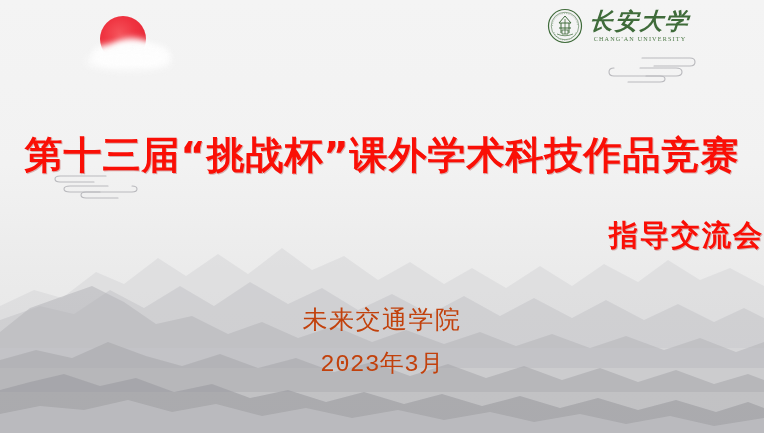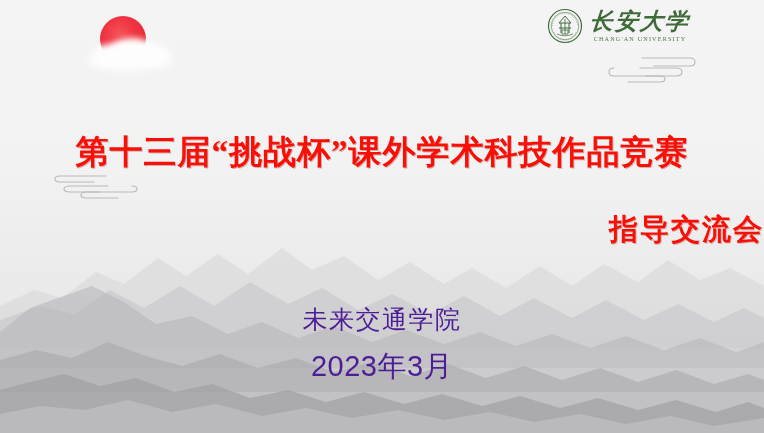--- a/index.html
+++ b/index.html
@@ -74,32 +74,32 @@
 
   
   .title-wrap { position:absolute; left:0; right:0; top:133px; text-align:center; }
   .title-main, .title-sub {
     font-family:"DejaVu Sans", "Liberation Sans", sans-serif;
     font-weight:700;
     color:#fa0f06;
     white-space:nowrap;
     text-shadow:1px 1px 0 rgba(150,0,0,0.28);
   }
-  .title-main { font-size:33px; letter-spacing:1px; line-height:1.18;font-family:Liberation Serif, serif; }
+  .title-main { font-size:38px; letter-spacing:1px; line-height:1.18; }
   .title-sub  { font-size:29px; letter-spacing:2px; margin-top:38px;text-align:right; }
 
   
   .footer-wrap { position:absolute; left:0; right:0; top:303px; text-align:center; }
   .org, .date {
-    font-family:Liberation Sans, sans-serif;
-    color:#4c1d95;
+    font-family:Liberation Mono, monospace;
+    color:#c2410c;
     white-space:nowrap;
   }
   .org  { font-size:25px; letter-spacing:1.5px; }
-  .date { font-size:29px; letter-spacing:0.5px; margin-top:11px; }
+  .date { font-size:24px; letter-spacing:0.5px; margin-top:11px; }
 </style>
 </head>
 <body>
 
 <div id="slide">
 
   <div class="bg-layers">
     <div class="bg-sky"></div>
 
     <div class="mtn" style="top:228px; height:120px; opacity:0.40;">

